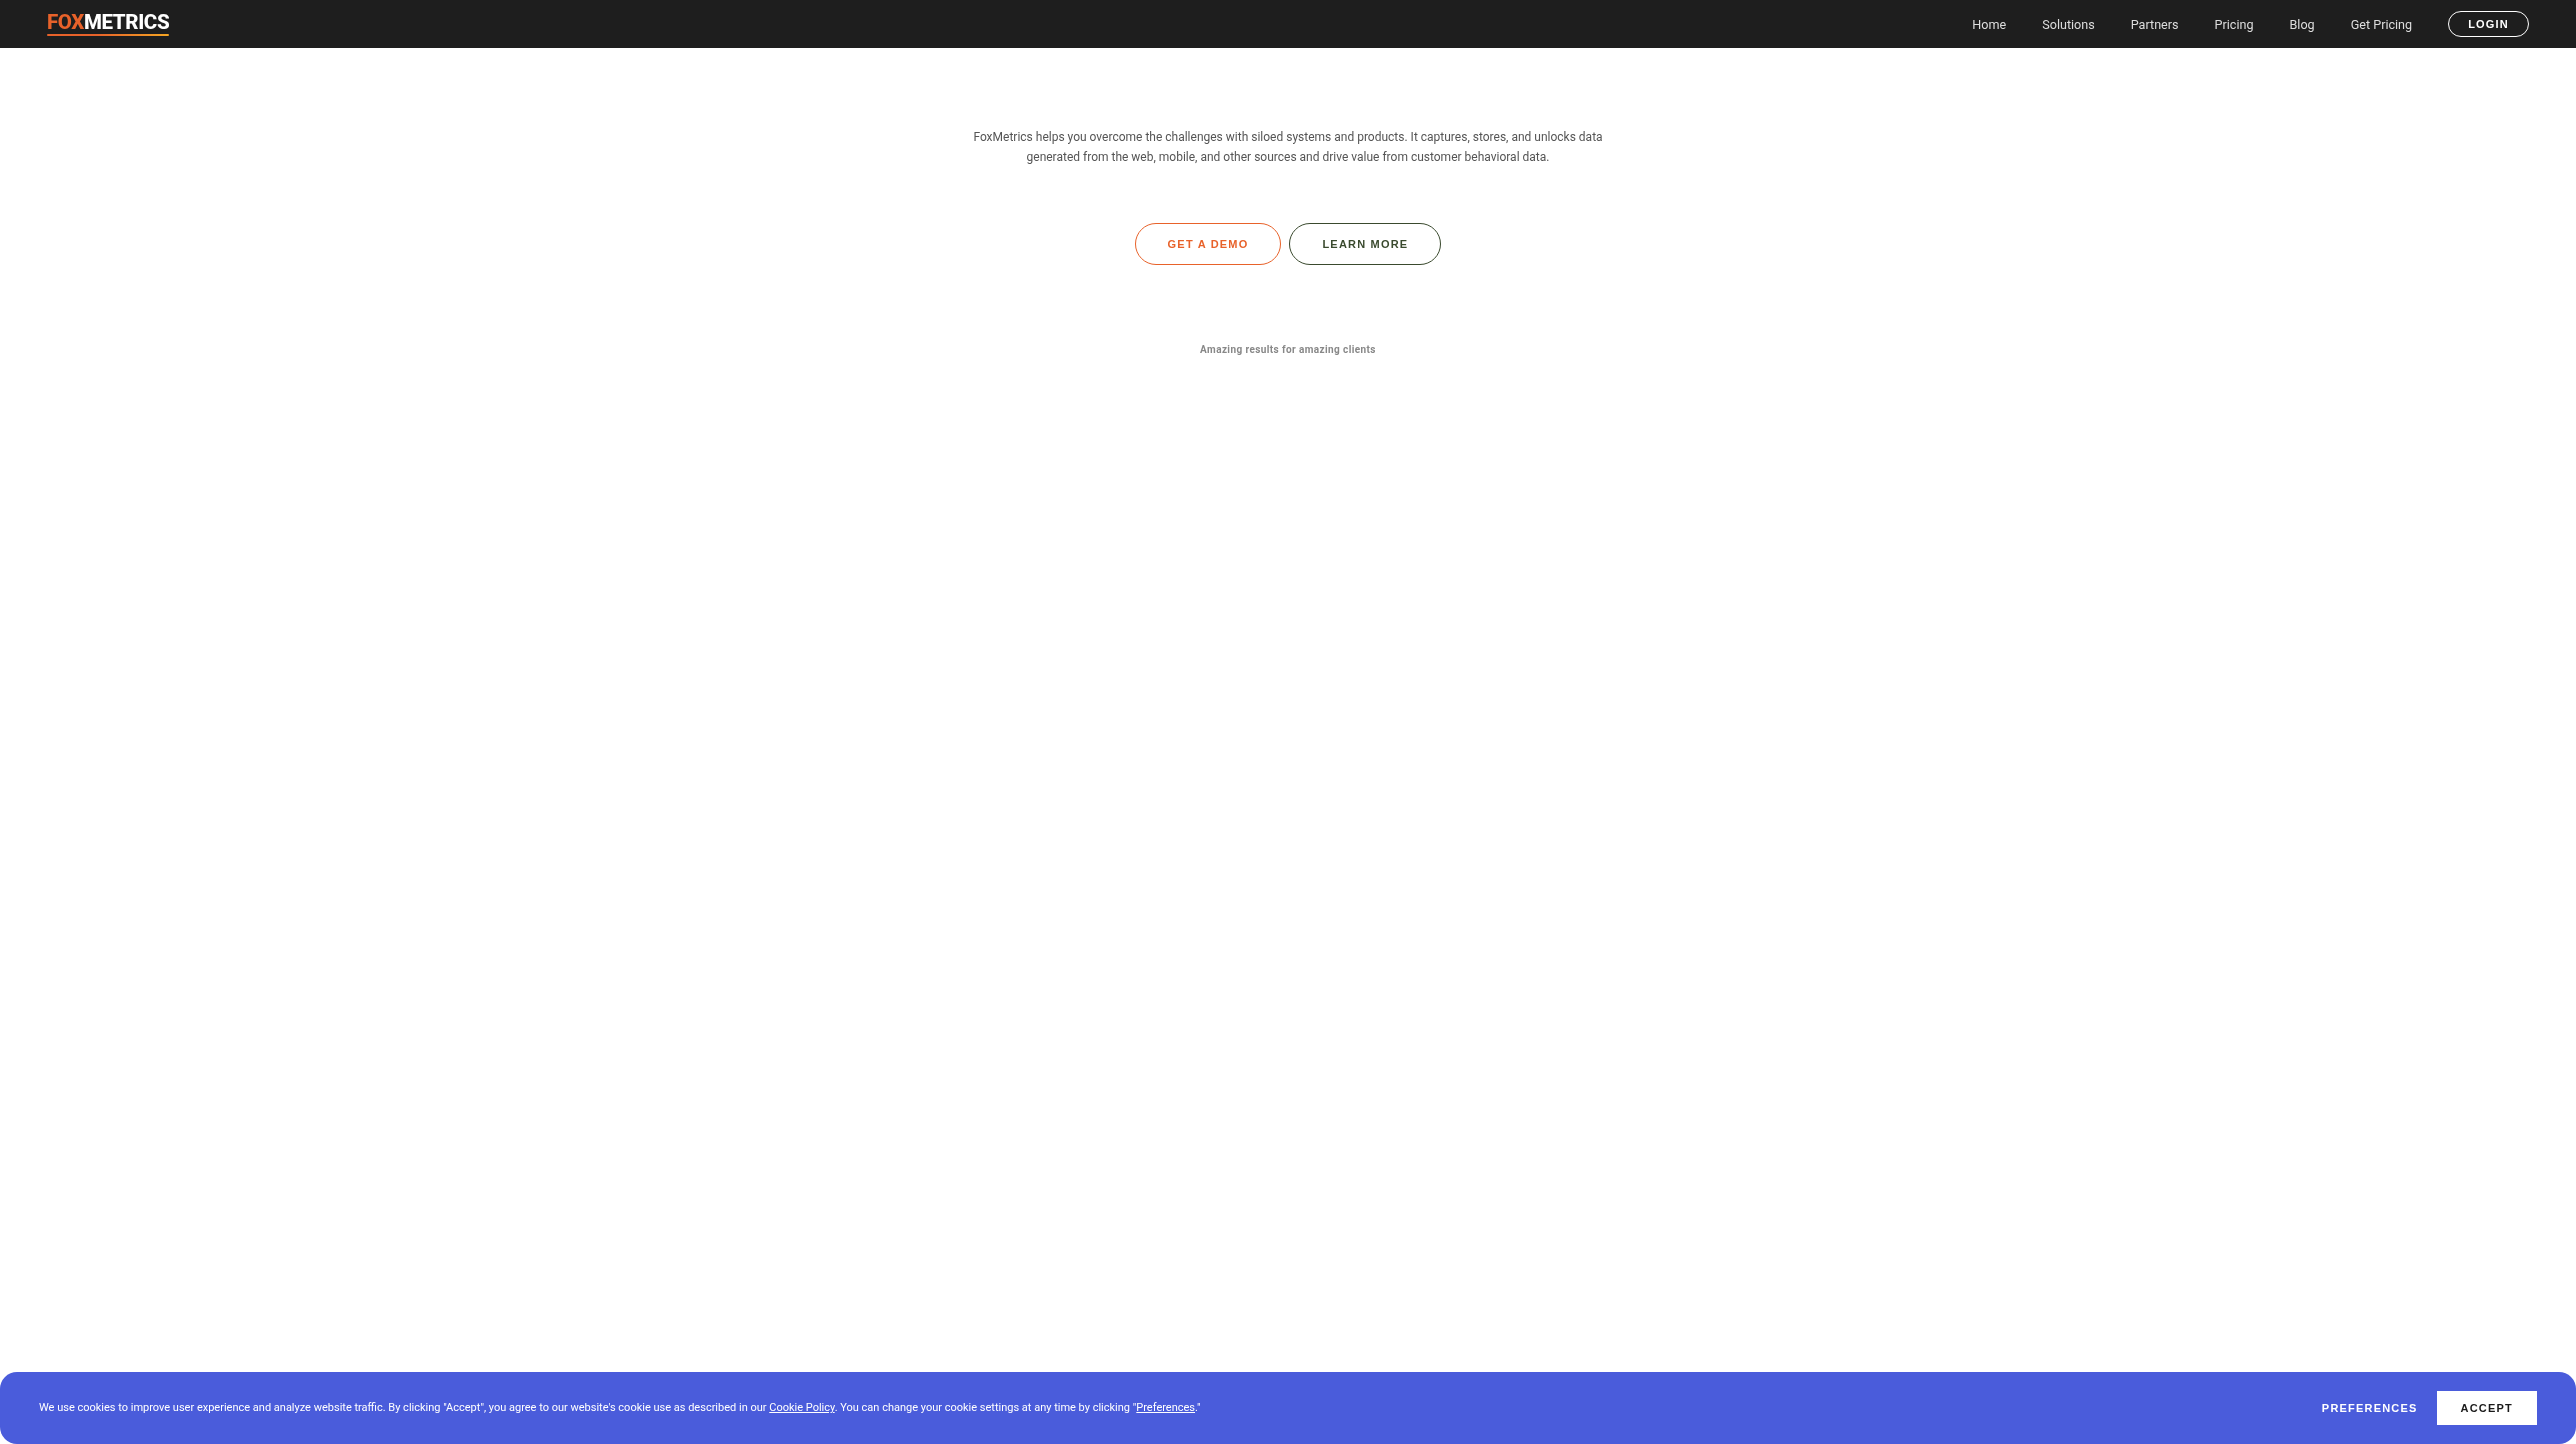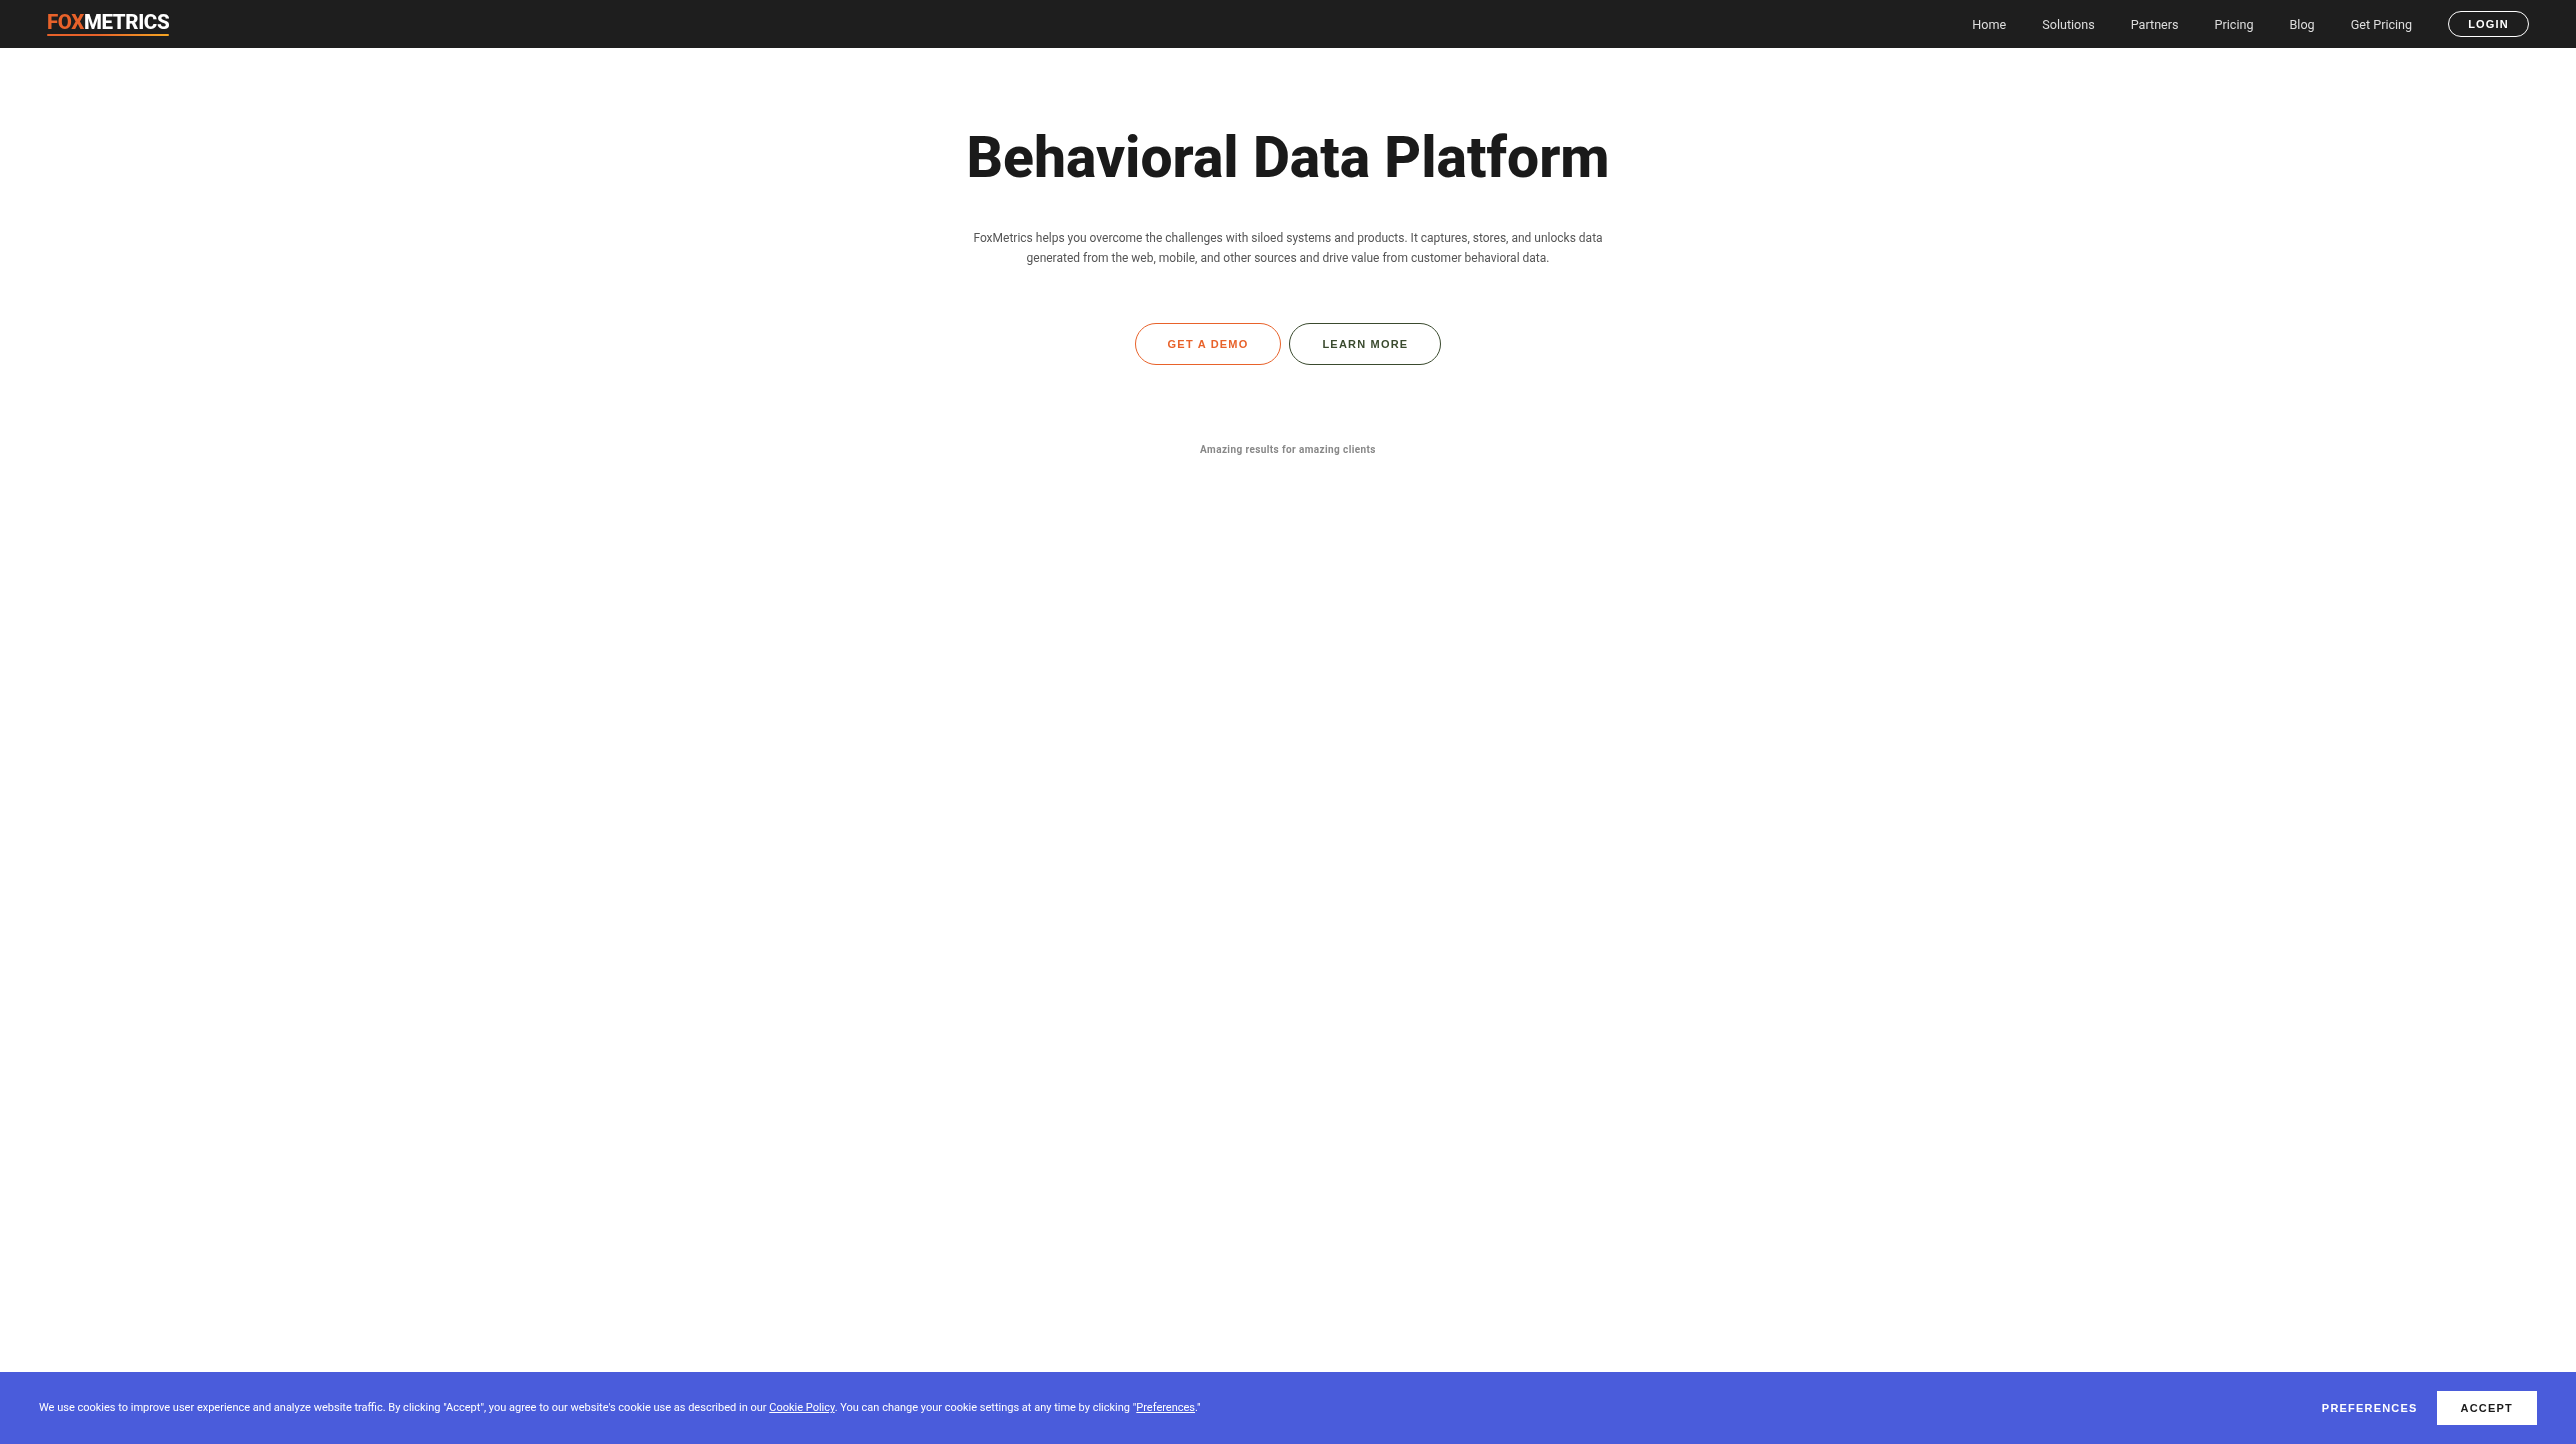--- a/index.html
+++ b/index.html
@@ -159,20 +159,21 @@
       left: 0;
       right: 0;
       background: #4a5cdb;
       color: #ffffff;
       display: flex;
       align-items: center;
       justify-content: space-between;
       padding: 19px 39px;
       z-index: 999;
       gap: 32px;
+      border-radius: 17px;
     }
 
     .cookie-text {
       font-size: 11px;
       line-height: 1.6;
       color: #ffffff;
       flex: 1;
     }
 
     .cookie-text a {
@@ -243,21 +244,20 @@
       <a href="#">Get Pricing</a>
     </li>
     <li>
       <button class="nav-login-btn">LOGIN</button>
     </li>
   </ul>
 </nav>
 
 <section>
   <div class="hero">
-    <h1 class="hero-title">Behavioral Data Platform</h1>
     <p class="hero-subtitle">FoxMetrics helps you overcome the challenges with siloed systems and products. It captures, stores, and unlocks data generated from the web, mobile, and other sources and drive value from customer behavioral data.</p>
     <div class="hero-buttons">
       <button class="btn-demo">GET A DEMO</button>
       <button class="btn-learn">LEARN MORE</button>
     </div>
   </div>
 </section>
 
 <div class="clients-section">
   <p class="clients-label">Amazing results for amazing clients</p>

